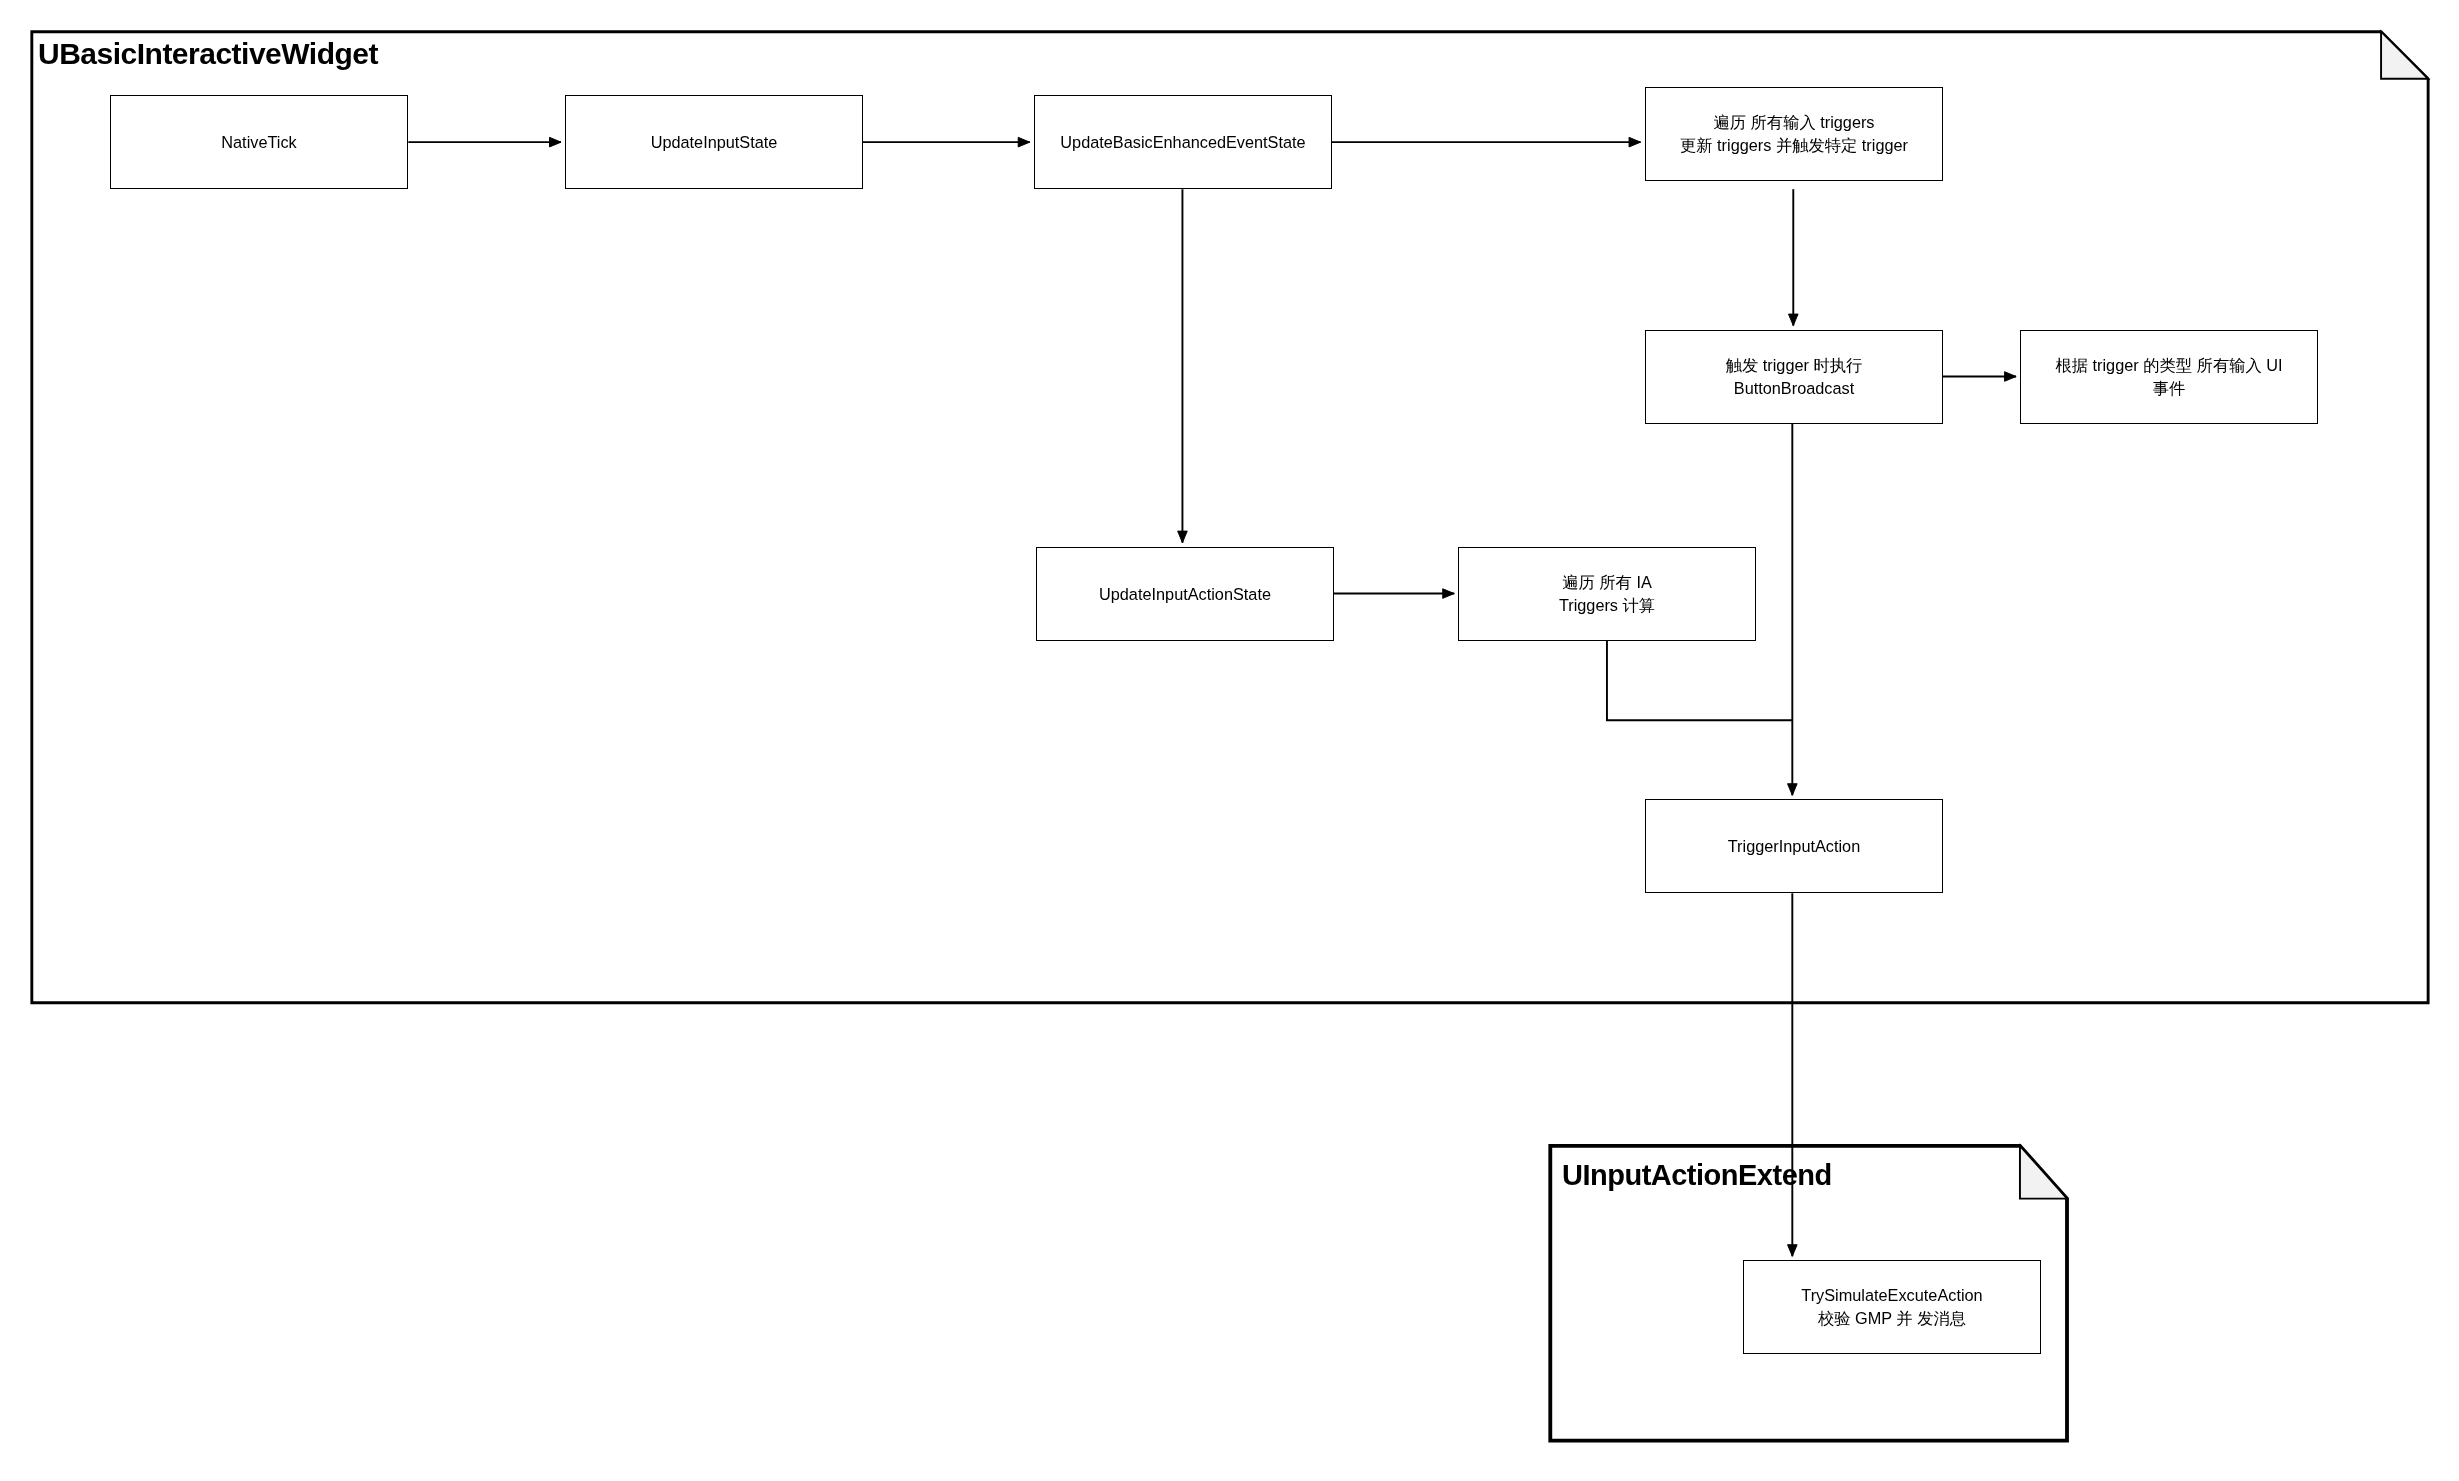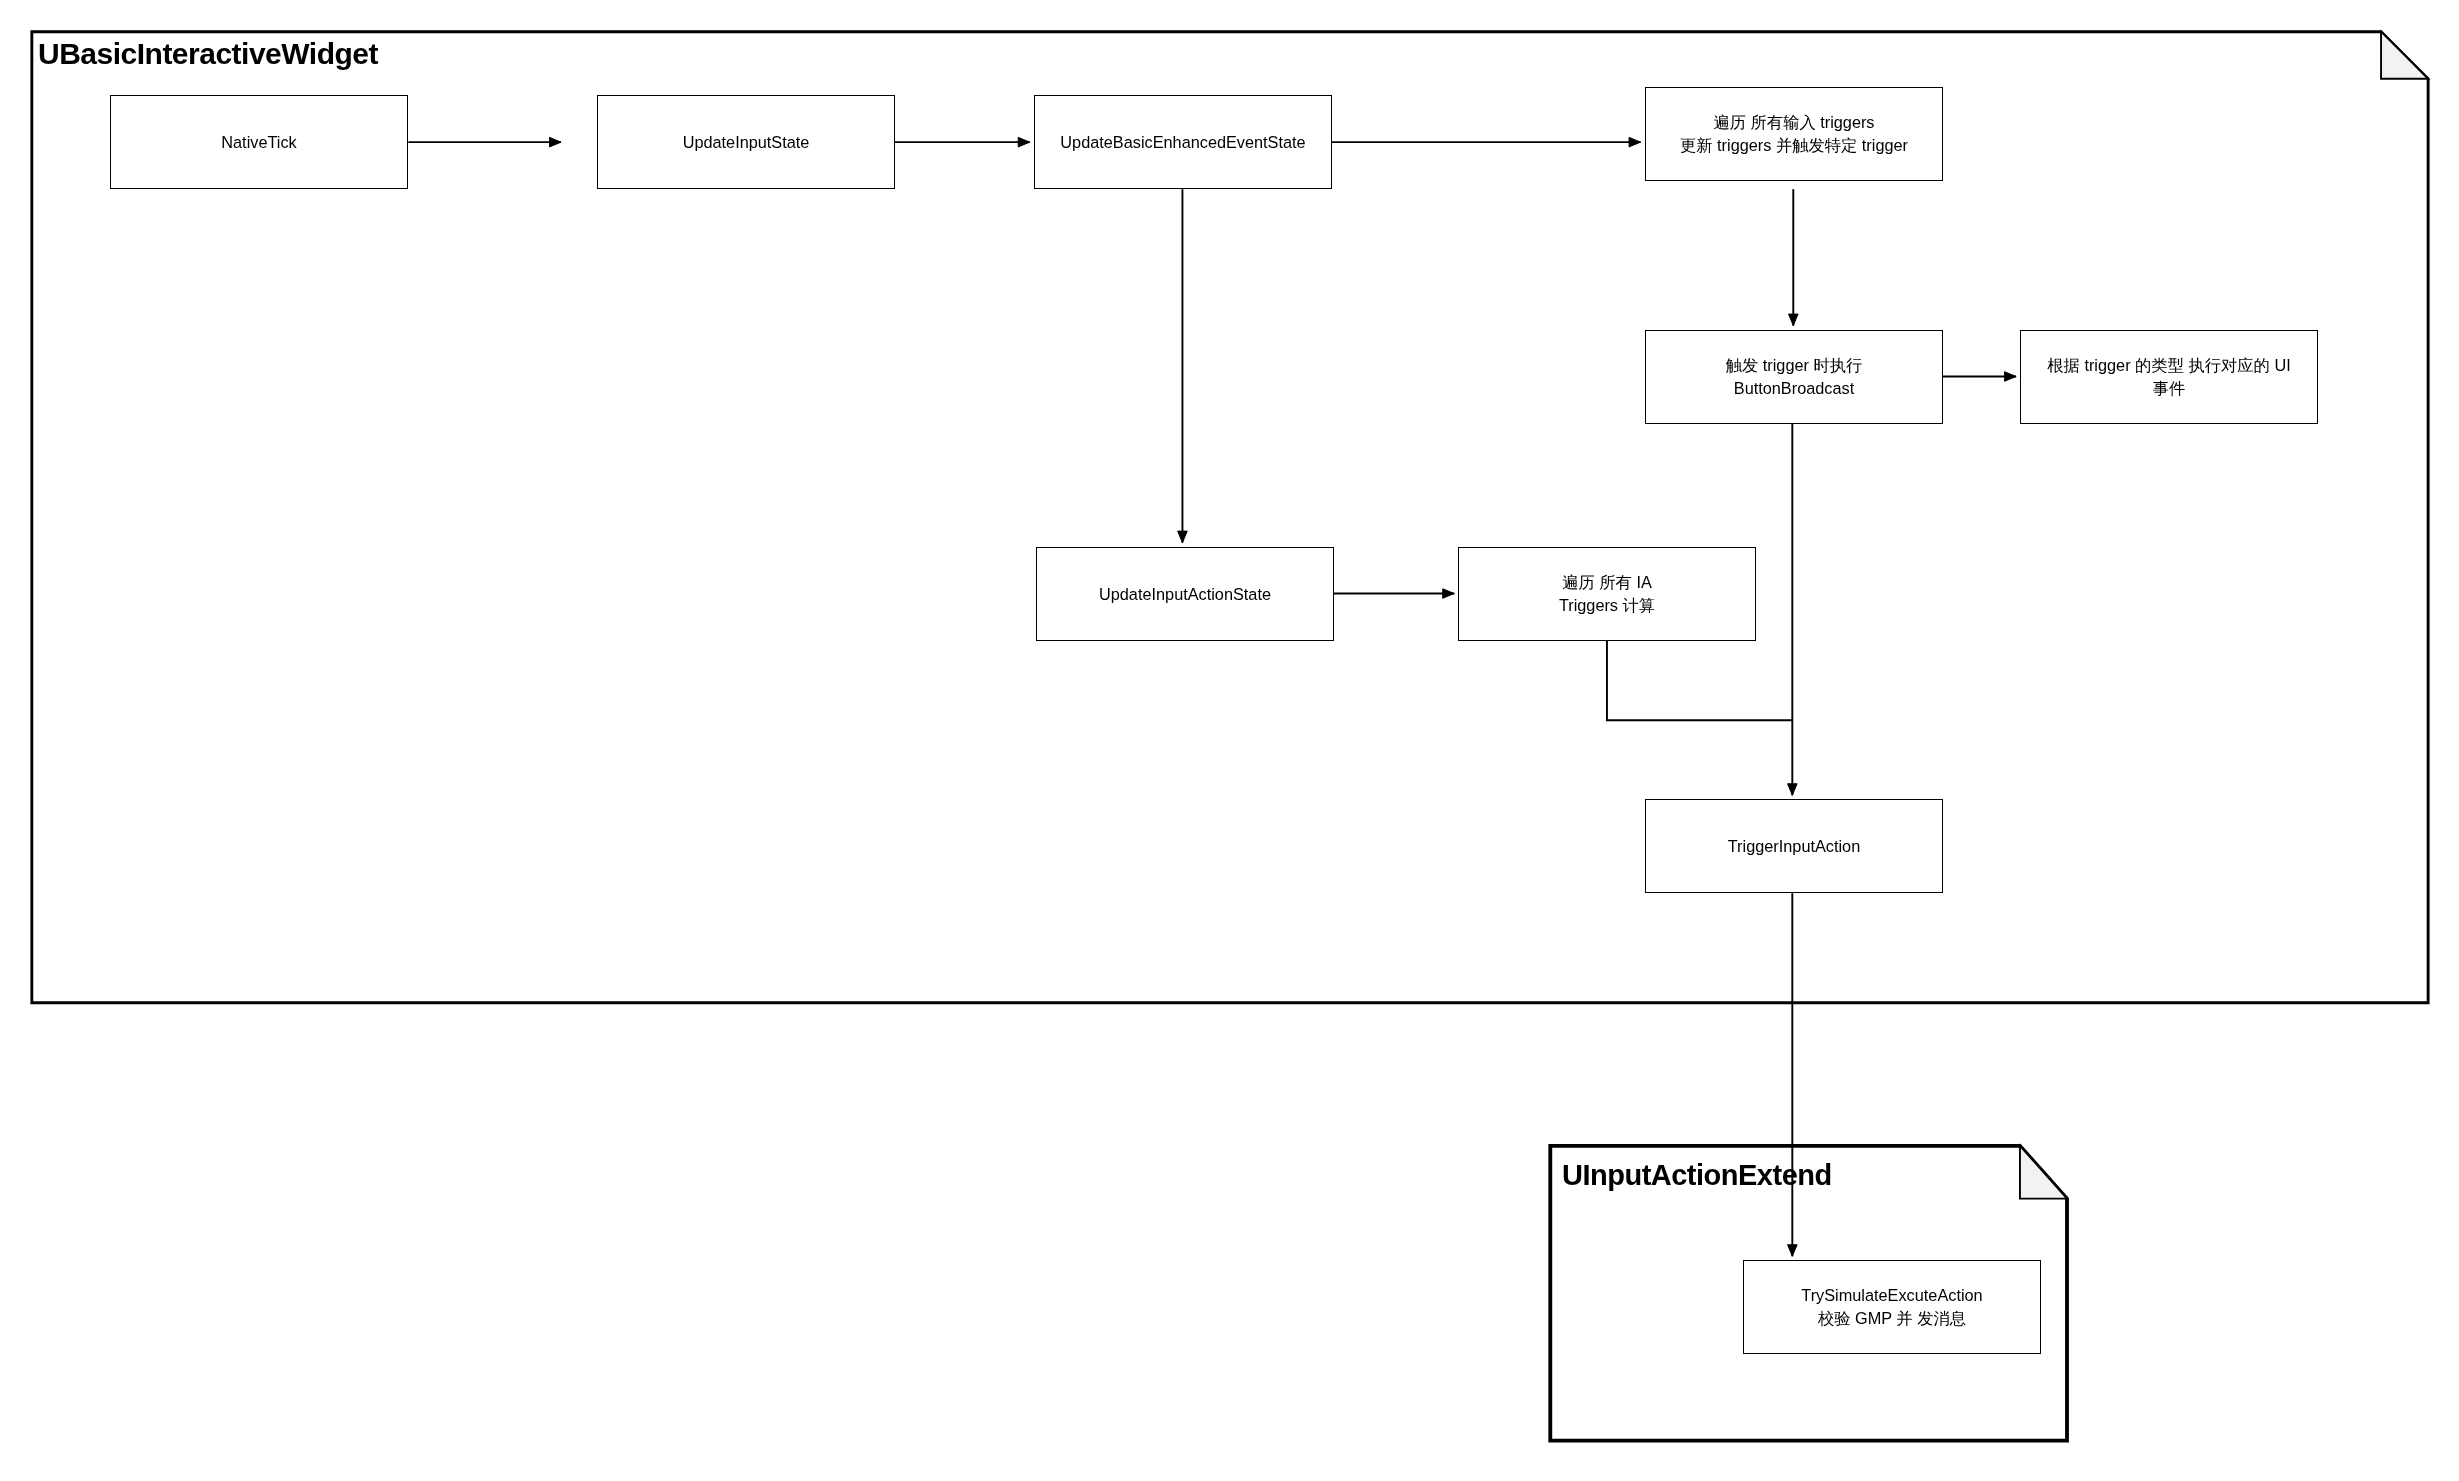--- a/index.html
+++ b/index.html
@@ -70,40 +70,40 @@
     <line x1="1866" y1="930" x2="1866" y2="1308" stroke="#000000" stroke-width="2" marker-end="url(#arrow)"></line>
   </svg>
 
   <div class="container-title" style="left:38px; top:37px;">UBasicInteractiveWidget</div>
   <div class="container-title" style="left:1562px; top:1159px; font-size:29px;">UInputActionExtend</div>
 
   <div class="node" style="left:110px; top:95px; width:298px; height:94px;justify-content:center;">
     <span class="line">NativeTick</span>
   </div>
 
-  <div class="node" style="left:565px; top:95px; width:298px; height:94px;margin-left:32px;">
+  <div class="node" style="left:565px; top:95px; width:298px; height:94px;">
     <span class="line">UpdateInputState</span>
   </div>
 
   <div class="node" style="left:1034px; top:95px; width:298px; height:94px; padding:1.9px 1px;">
     <span class="line">UpdateBasicEnhancedEventState</span>
   </div>
 
   <div class="node" style="left:1645px; top:87px; width:298px; height:94px;">
     <span class="line">遍历 所有输入 triggers</span>
     <span class="line">更新 triggers 并触发特定 trigger</span>
   </div>
 
   <div class="node" style="left:1645px; top:330px; width:298px; height:94px;">
     <span class="line">触发 trigger 时执行</span>
     <span class="line">ButtonBroadcast</span>
   </div>
 
   <div class="node" style="left:2020px; top:330px; width:298px; height:94px;">
-    <span class="line">根据 trigger 的类型 执行对应的 UI</span>
+    <span class="line">根据 trigger 的类型 所有输入 UI</span>
     <span class="line">事件</span>
   </div>
 
   <div class="node" style="left:1036px; top:547px; width:298px; height:94px;justify-content:center;">
     <span class="line">UpdateInputActionState</span>
   </div>
 
   <div class="node" style="left:1458px; top:547px; width:298px; height:94px;">
     <span class="line">遍历 所有 IA</span>
     <span class="line">Triggers 计算</span>

